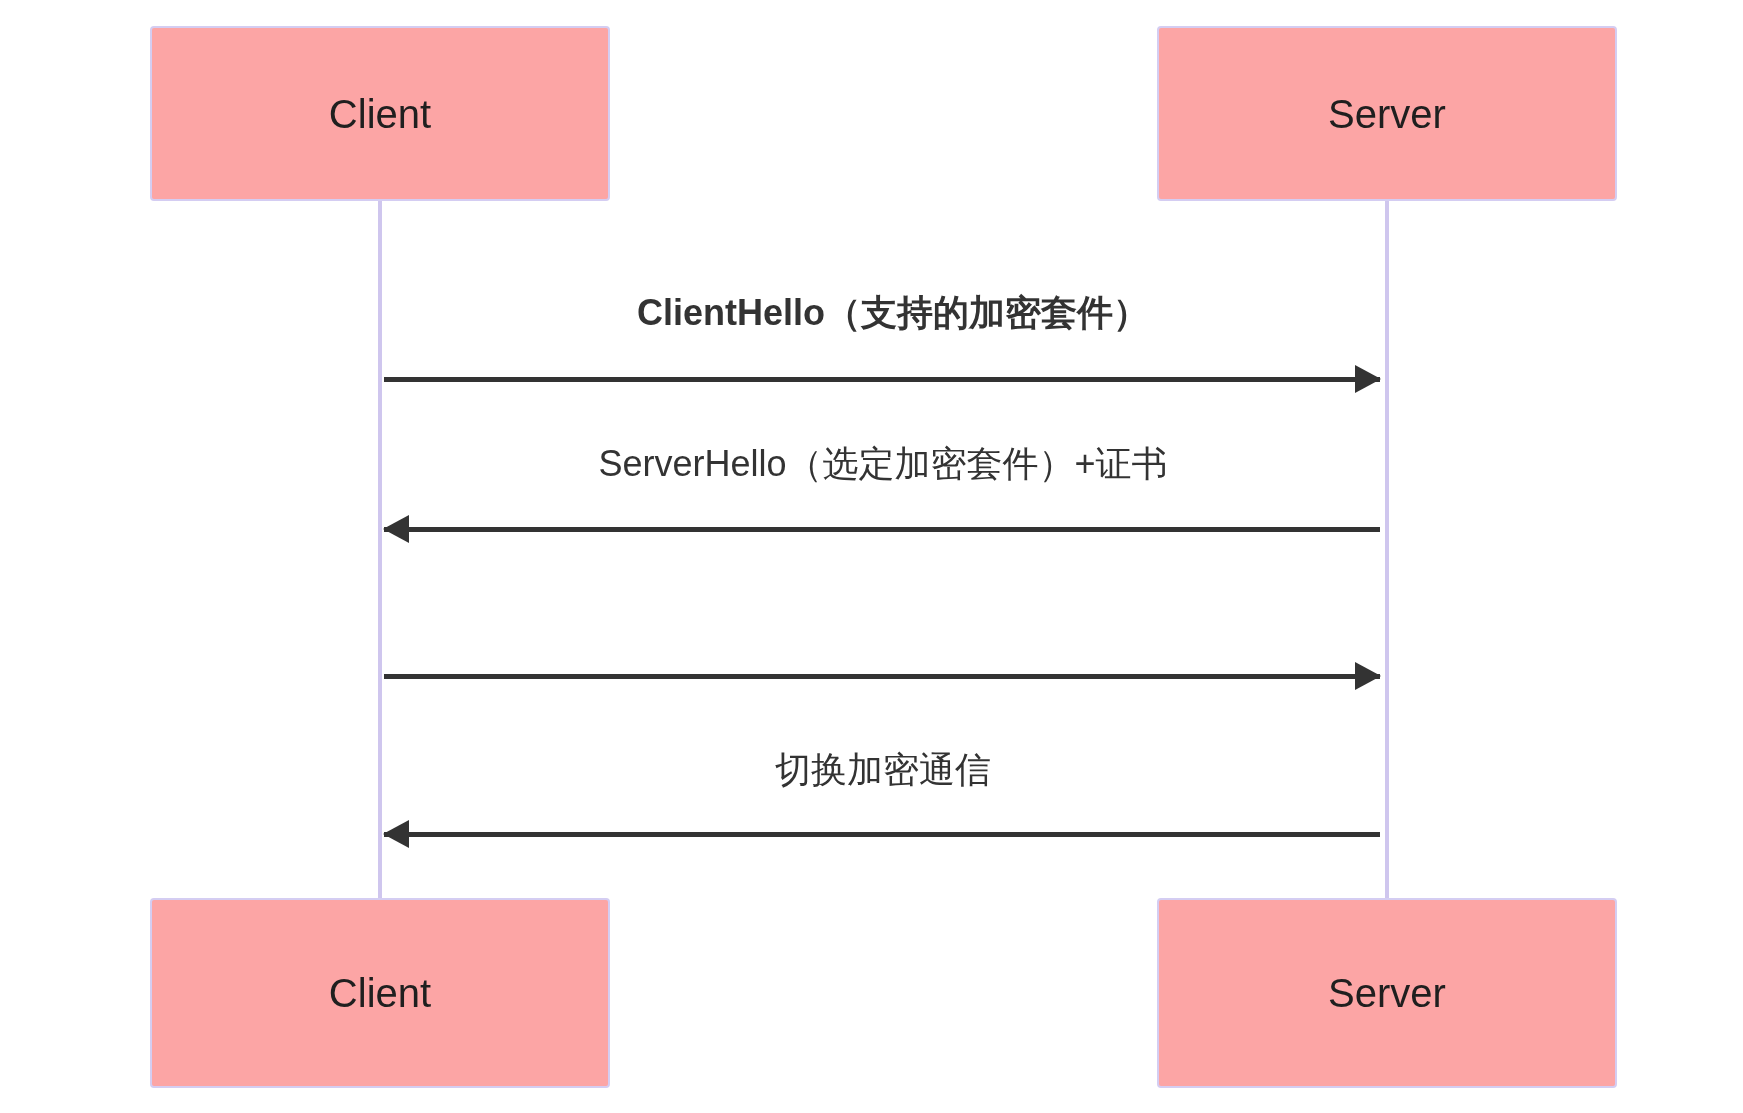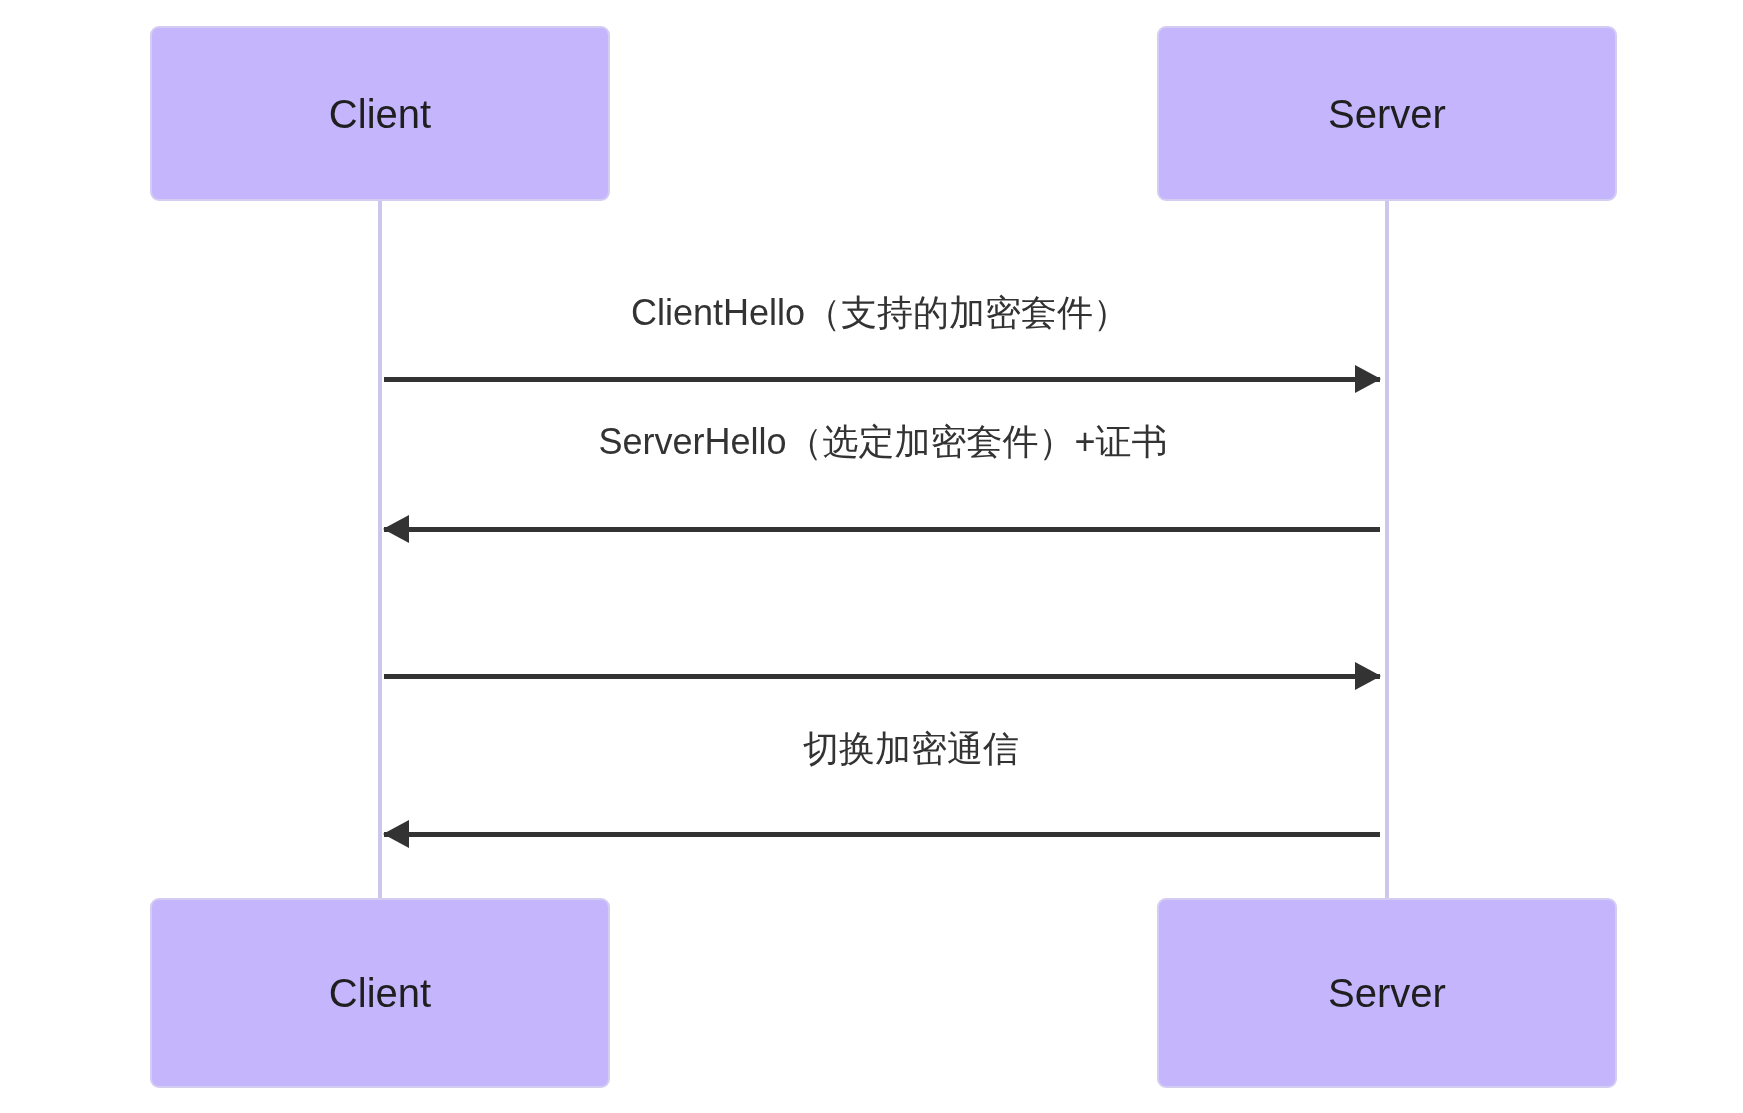--- a/index.html
+++ b/index.html
@@ -20,23 +20,23 @@
     background: #ffffff;
   }
   .lifeline {
     position: absolute;
     width: 4px;
     background: #cfc6ee;
   }
   .participant-box {
     position: absolute;
     box-sizing: border-box;
-    background: #c4b5fd;
+    background: #fca5a5;
     border: 2px solid #d4cdf2;
-    border-radius: 9px;
+    border-radius: 4px;
     display: flex;
     align-items: center;
     justify-content: center;
   }
   .participant-label {
     font-size: 40px;
     color: #1f1f1f;
     font-family: "Liberation Sans", "DejaVu Sans", sans-serif;
     line-height: 1;
     white-space: nowrap;
@@ -88,38 +88,38 @@
   <div class="lifeline" style="left:1385px; top:200px; height:700px;"></div>
 
   <div class="participant-box" style="left:150px; top:26px; width:460px; height:175px;">
     <span class="participant-label">Client</span>
   </div>
 
   <div class="participant-box" style="left:1157px; top:26px; width:460px; height:175px;">
     <span class="participant-label">Server</span>
   </div>
 
-  <div class="msg-label" style="left:380px; top:295px; width:1000px;">ClientHello（支持的加密套件）</div>
+  <div class="msg-label" style="left:393px; top:295px; width:1000px;font-weight:bold;">ClientHello（支持的加密套件）</div>
   <div class="msg-arrow" style="left:384px; top:376px; width:996px;">
     <div class="shaft"></div>
     <div class="arrowhead right"></div>
   </div>
 
-  <div class="msg-label" style="left:383px; top:424px; width:1000px;">ServerHello（选定加密套件）+证书</div>
+  <div class="msg-label" style="left:383px; top:446px; width:1000px;">ServerHello（选定加密套件）+证书</div>
   <div class="msg-arrow" style="left:384px; top:526px; width:996px;">
     <div class="shaft"></div>
     <div class="arrowhead left"></div>
   </div>
 
   <div class="msg-arrow" style="left:384px; top:673px; width:996px;">
     <div class="shaft"></div>
     <div class="arrowhead right"></div>
   </div>
 
-  <div class="msg-label" style="left:383px; top:731px; width:1000px;margin-left:28px;">切换加密通信</div>
+  <div class="msg-label" style="left:383px; top:752px; width:1000px;">切换加密通信</div>
   <div class="msg-arrow" style="left:384px; top:831px; width:996px;">
     <div class="shaft"></div>
     <div class="arrowhead left"></div>
   </div>
 
   <div class="participant-box" style="left:150px; top:898px; width:460px; height:190px;">
     <span class="participant-label">Client</span>
   </div>
 
   <div class="participant-box" style="left:1157px; top:898px; width:460px; height:190px;">

